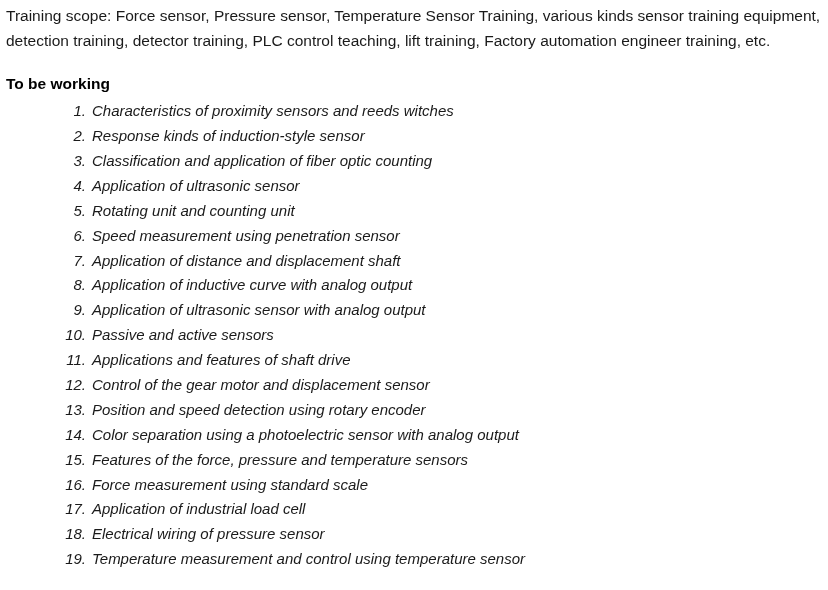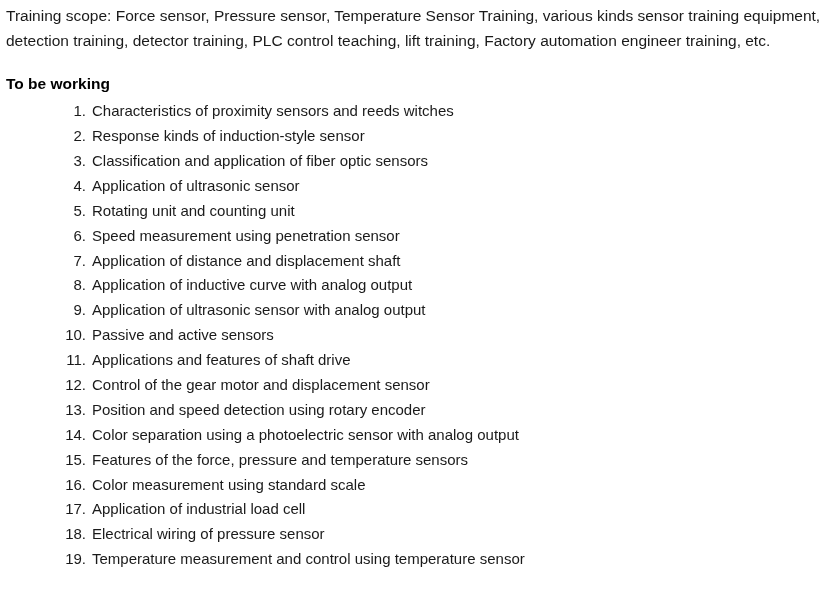--- a/index.html
+++ b/index.html
@@ -32,20 +32,21 @@
     font-size: 15.5px;
     font-weight: bold;
     color: #000000;
     margin: 22px 16px 6px 6px;
   }
   ol.items {
     list-style: none;
     margin: 0;
     padding: 0 0 0 62px;
     counter-reset: item;
+    font-style: italic;
   }
   ol.items li {
     counter-increment: item;
     font-size: 15px;
     line-height: 1.66;
     color: #1a1a1a;
     position: relative;
     padding-left: 30px;
     white-space: nowrap;
   }
@@ -63,32 +64,32 @@
 
 <div class="page">
 
   <p class="intro">Training scope: Force sensor, Pressure sensor, Temperature Sensor Training, various kinds sensor training equipment, detection training, detector training, PLC control teaching, lift training, Factory automation engineer training, etc.</p>
 
   <h2 class="section-heading">To be working</h2>
 
   <ol class="items">
     <li>Characteristics of proximity sensors and reeds witches</li>
     <li>Response kinds of induction-style sensor</li>
-    <li>Classification and application of fiber optic sensors</li>
+    <li>Classification and application of fiber optic counting</li>
     <li>Application of ultrasonic sensor</li>
     <li>Rotating unit and counting unit</li>
     <li>Speed measurement using penetration sensor</li>
     <li>Application of distance and displacement shaft</li>
     <li>Application of inductive curve with analog output</li>
     <li>Application of ultrasonic sensor with analog output</li>
     <li>Passive and active sensors</li>
     <li>Applications and features of shaft drive</li>
     <li>Control of the gear motor and displacement sensor</li>
     <li>Position and speed detection using rotary encoder</li>
     <li>Color separation using a photoelectric sensor with analog output</li>
     <li>Features of the force, pressure and temperature sensors</li>
-    <li>Color measurement using standard scale</li>
+    <li>Force measurement using standard scale</li>
     <li>Application of industrial load cell</li>
     <li>Electrical wiring of pressure sensor</li>
     <li>Temperature measurement and control using temperature sensor</li>
   </ol>
 
 </div>
 
 </body></html>

